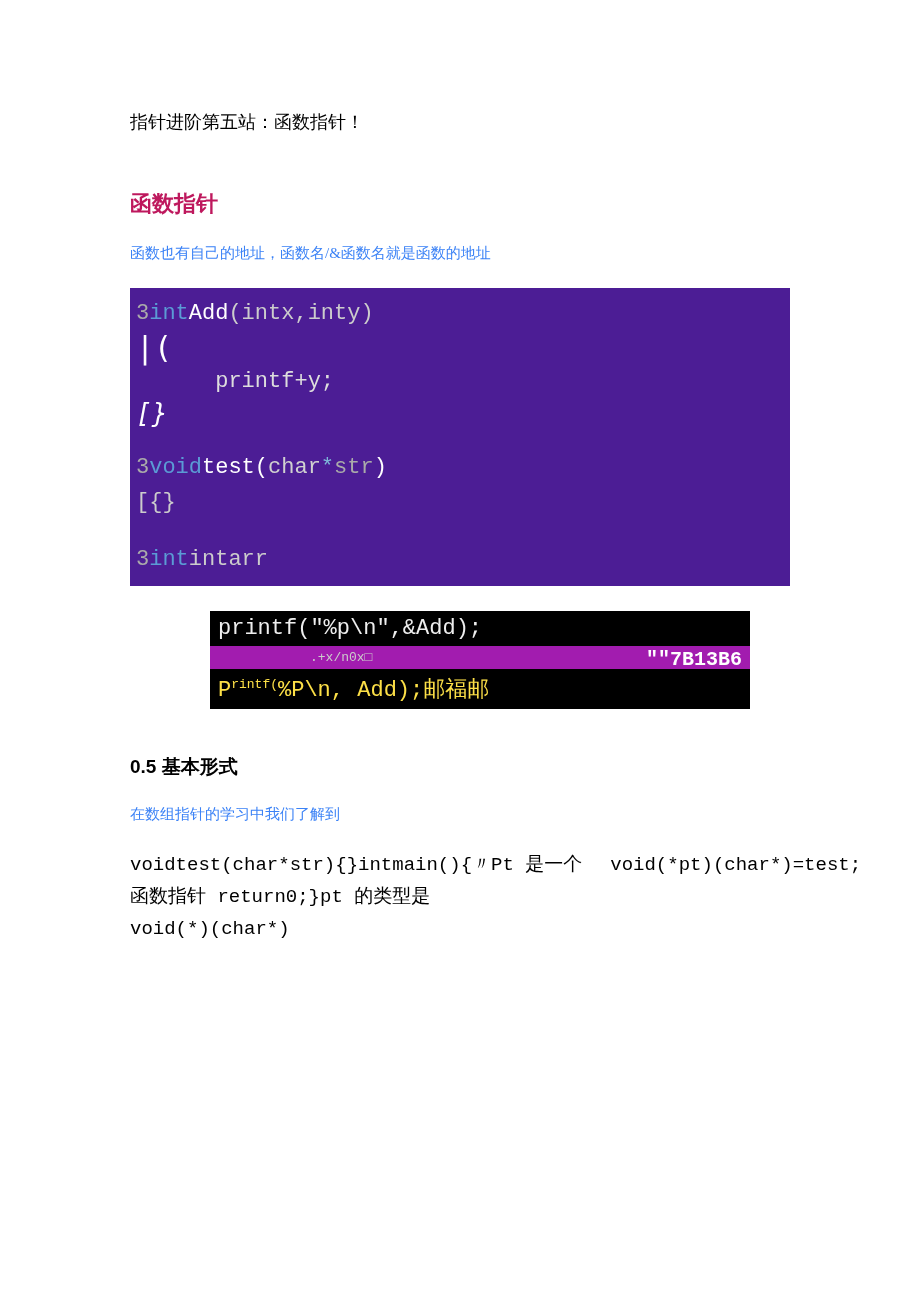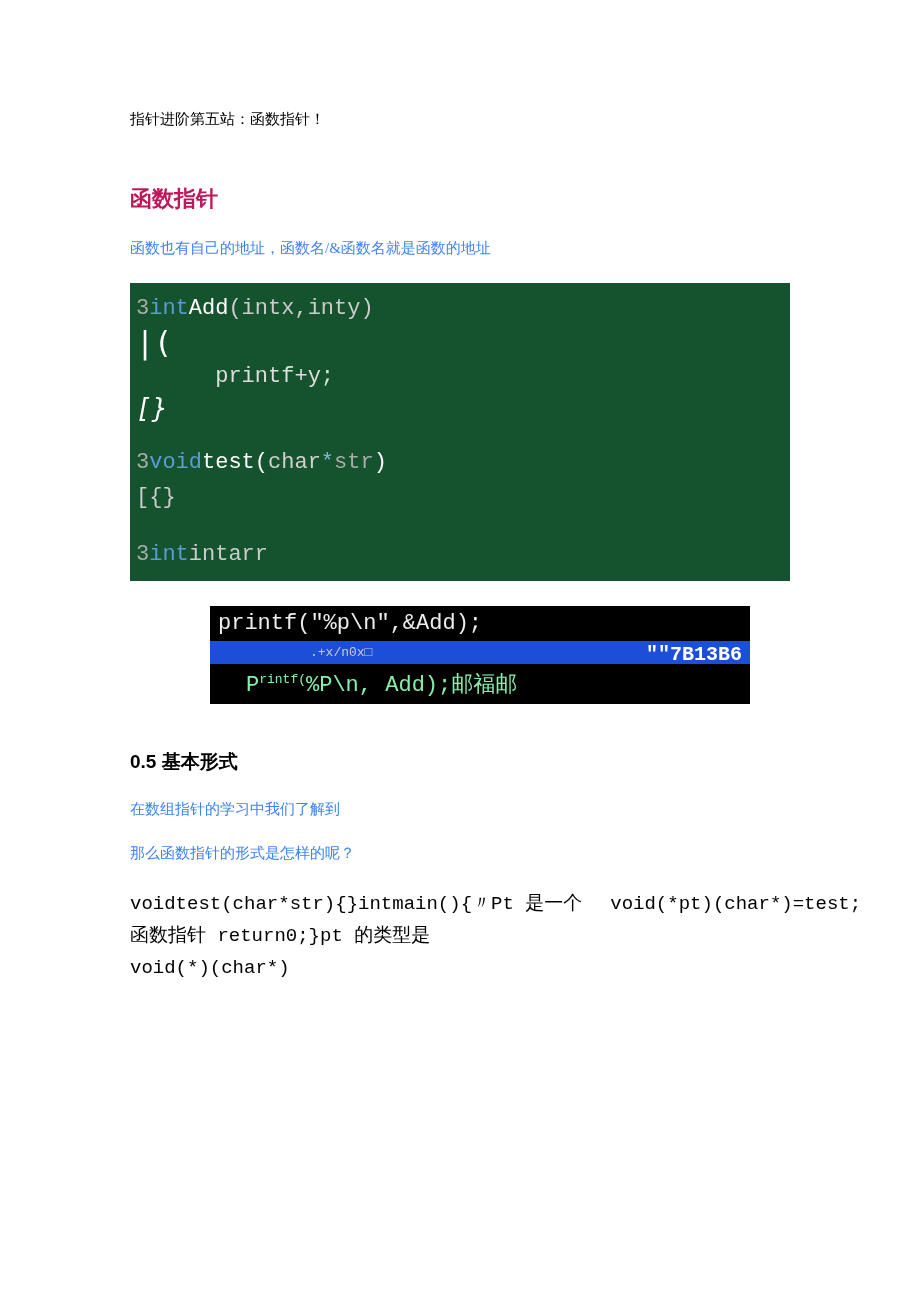--- a/index.html
+++ b/index.html
@@ -11,38 +11,38 @@
       background: #fff;
       font-family: "SimSun", "宋体", serif;
       width: 920px;
       min-height: 1301px;
       padding: 0;
     }
     .page {
       padding: 110px 130px 0 130px;
     }
     .intro-line {
-      font-size: 15px;
+      font-size: 18px;
       color: #000;
       margin-bottom: 55px;
     }
     .h2 {
       font-size: 22px;
       font-weight: bold;
       color: #be185d;
       margin-bottom: 25px;
       font-family: "Microsoft YaHei", "SimHei", sans-serif;
     }
     .body-text {
       font-size: 15px;
       color: #3b82f6;
       margin-bottom: 25px;
     }
     .code-block {
-      background: #14532d;
+      background: #4c1d95;
       color: #fff;
       font-family: "Consolas", "Courier New", monospace;
       font-size: 22px;
       line-height: 1.6;
       padding: 8px 0 8px 6px;
       margin-bottom: 25px;
     }
     .code-line {
       white-space: pre;
     }
@@ -98,37 +98,36 @@
       width: 540px;
     }
     .cb2-row1 {
       font-size: 22px;
       padding: 5px 8px;
       color: #eee;
     }
     .cb2-row2 {
       font-size: 13px;
       padding: 4px 8px 4px 100px;
-      background: #1d4ed8;
+      background: #a21caf;
       color: #ccc;
       position: relative;
     }
     .cb2-row2-right {
       position: absolute;
       right: 8px;
       top: 2px;
       font-size: 20px;
       font-weight: bold;
       color: #fff;
     }
     .cb2-row3 {
       font-size: 22px;
       padding: 5px 8px;
-      color: #86efac;
-      margin-left: 28px;
+      color: #fde047;
     }
     .cb2-superscript {
       font-size: 13px;
       vertical-align: super;
     }
     .cb2-cn {
       font-family: "SimSun", serif;
     }
     .h3 {
       font-size: 19px;
@@ -192,21 +191,20 @@
     <div class="cb2-row3">
       <span>P</span><span class="cb2-superscript">rintf(</span><span>%P\n, Add);</span><span class="cb2-cn">邮福邮</span>
     </div>
   </div>
 
   <h3 class="h3">0.5 基本形式</h3>
 
   <p class="body-text">在数组指针的学习中我们了解到</p>
 
 
-  <p class="body-text">那么函数指针的形式是怎样的呢？</p>
 
   <div class="two-col-block">
     <div class="two-col-left">
       <div><span>void</span><span class="kw-test">test</span><span>(char*str){}intmain(){〃Pt 是一个</span></div>
       <div>函数指针 return0;}pt 的类型是</div>
       <div>void(*)(char*)</div>
     </div>
     <div class="two-col-right">
       <div>void(*pt)(char*)=test;</div>
     </div>

